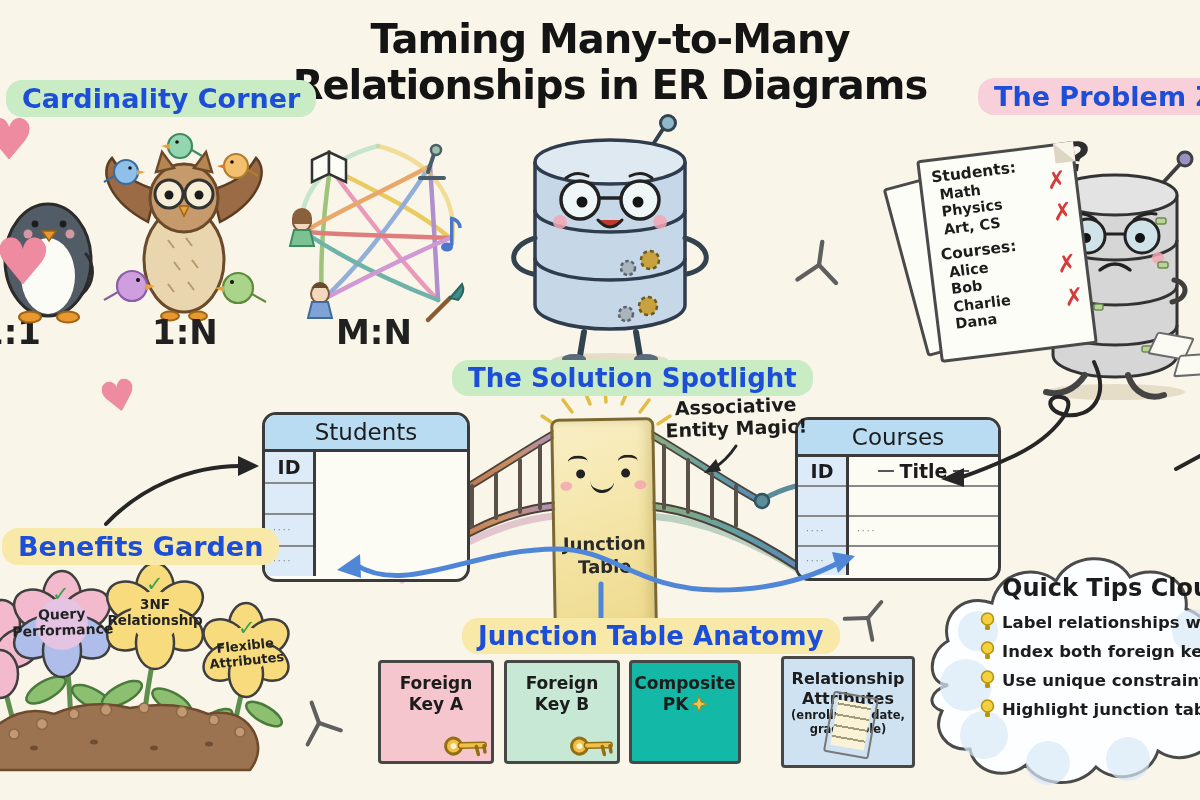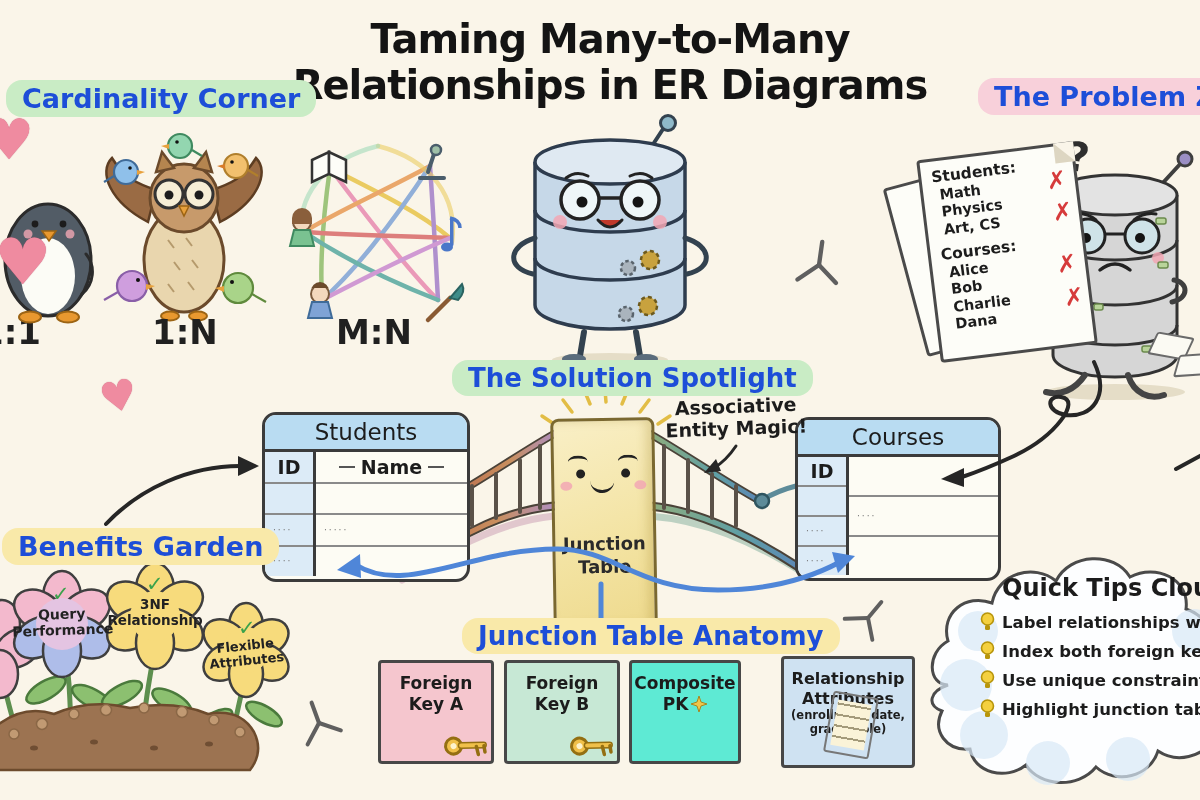--- a/index.html
+++ b/index.html
@@ -318,43 +318,38 @@
 
   <div class="er-table" style="left:262px;top:412px;width:202px;height:164px">
     <div class="er-head">Students</div>
     <div class="er-grid">
       <div class="col id-col">
         <div class="cell hd">ID</div>
         <div class="cell"></div>
         <div class="cell marks">····</div>
         <div class="cell marks">····</div>
       </div>
-      <div class="col val-col">
-        <div class="cell hd">
-            <span class="dashline"></span>
-            <span>Name</span>
-            <span class="dashline"></span>
-          </div>
-        <div class="cell"></div>
-        <div class="cell marks">·····</div>
-        <div class="cell"></div>
-      </div>
     </div>
   </div>
 
   <div class="er-table" style="left:795px;top:417px;width:200px;height:158px">
     <div class="er-head">Courses</div>
     <div class="er-grid">
       <div class="col id-col">
         <div class="cell hd">ID</div>
         <div class="cell"></div>
         <div class="cell marks">····</div>
         <div class="cell marks">····</div>
       </div>
       <div class="col val-col">
+        <div class="cell hd">
+            <span class="dashline"></span>
+            <span>Title</span>
+            <span class="dashline"></span>
+          </div>
         <div class="cell"></div>
         <div class="cell marks">····</div>
         <div class="cell"></div>
       </div>
     </div>
   </div>
 
   <svg class="abs" style="left:538px;top:390px;z-index:11" width="130" height="40" viewBox="0 0 130 40">
     <g stroke="#e2bd45" stroke-width="3.5" stroke-linecap="round">
       <line x1="16" y1="34" x2="4" y2="26"></line>
@@ -500,21 +495,21 @@
       <div>Key B</div>
     <svg class="keyicon" width="46" height="34" viewBox="0 0 46 34">
       <circle cx="11" cy="13" r="8" fill="#f0c04a" stroke="#946f12" stroke-width="3"></circle>
       <circle cx="11" cy="13" r="3" fill="#fdf3cd"></circle>
       <line x1="18" y1="16" x2="38" y2="26" stroke="#946f12" stroke-width="7" stroke-linecap="round"></line>
       <line x1="18" y1="16" x2="38" y2="26" stroke="#f0c04a" stroke-width="4" stroke-linecap="round"></line>
       <line x1="31" y1="24" x2="29" y2="32" stroke="#946f12" stroke-width="3.5" stroke-linecap="round"></line>
       <line x1="38" y1="27" x2="36" y2="33" stroke="#946f12" stroke-width="3.5" stroke-linecap="round"></line>
     </svg>
   </div>
-  <div class="a-box" style="left:629px;top:660px;width:106px;height:88px;background:#5eead4">
+  <div class="a-box" style="left:629px;top:660px;width:106px;height:88px;background:#14b8a6">
     <div>Composite</div>
     <div><span>PK</span><svg class="star" width="16" height="16" viewBox="0 0 16 16">
           <path d="M8 0 L10 6 L16 8 L10 10 L8 16 L6 10 L0 8 L6 6 Z" fill="#f0c64a" stroke="#a8861f" stroke-width="1"></path>
         </svg></div>
   </div>
   <div class="a-box" style="left:781px;top:656px;width:128px;height:96px;background:#cfe2f2;font-size:16px">
     <div>Relationship</div>
       <div>Attributes</div>
     <div class="a-sub">(enrollment date,</div>
     <div class="a-sub">grade, role)</div>

